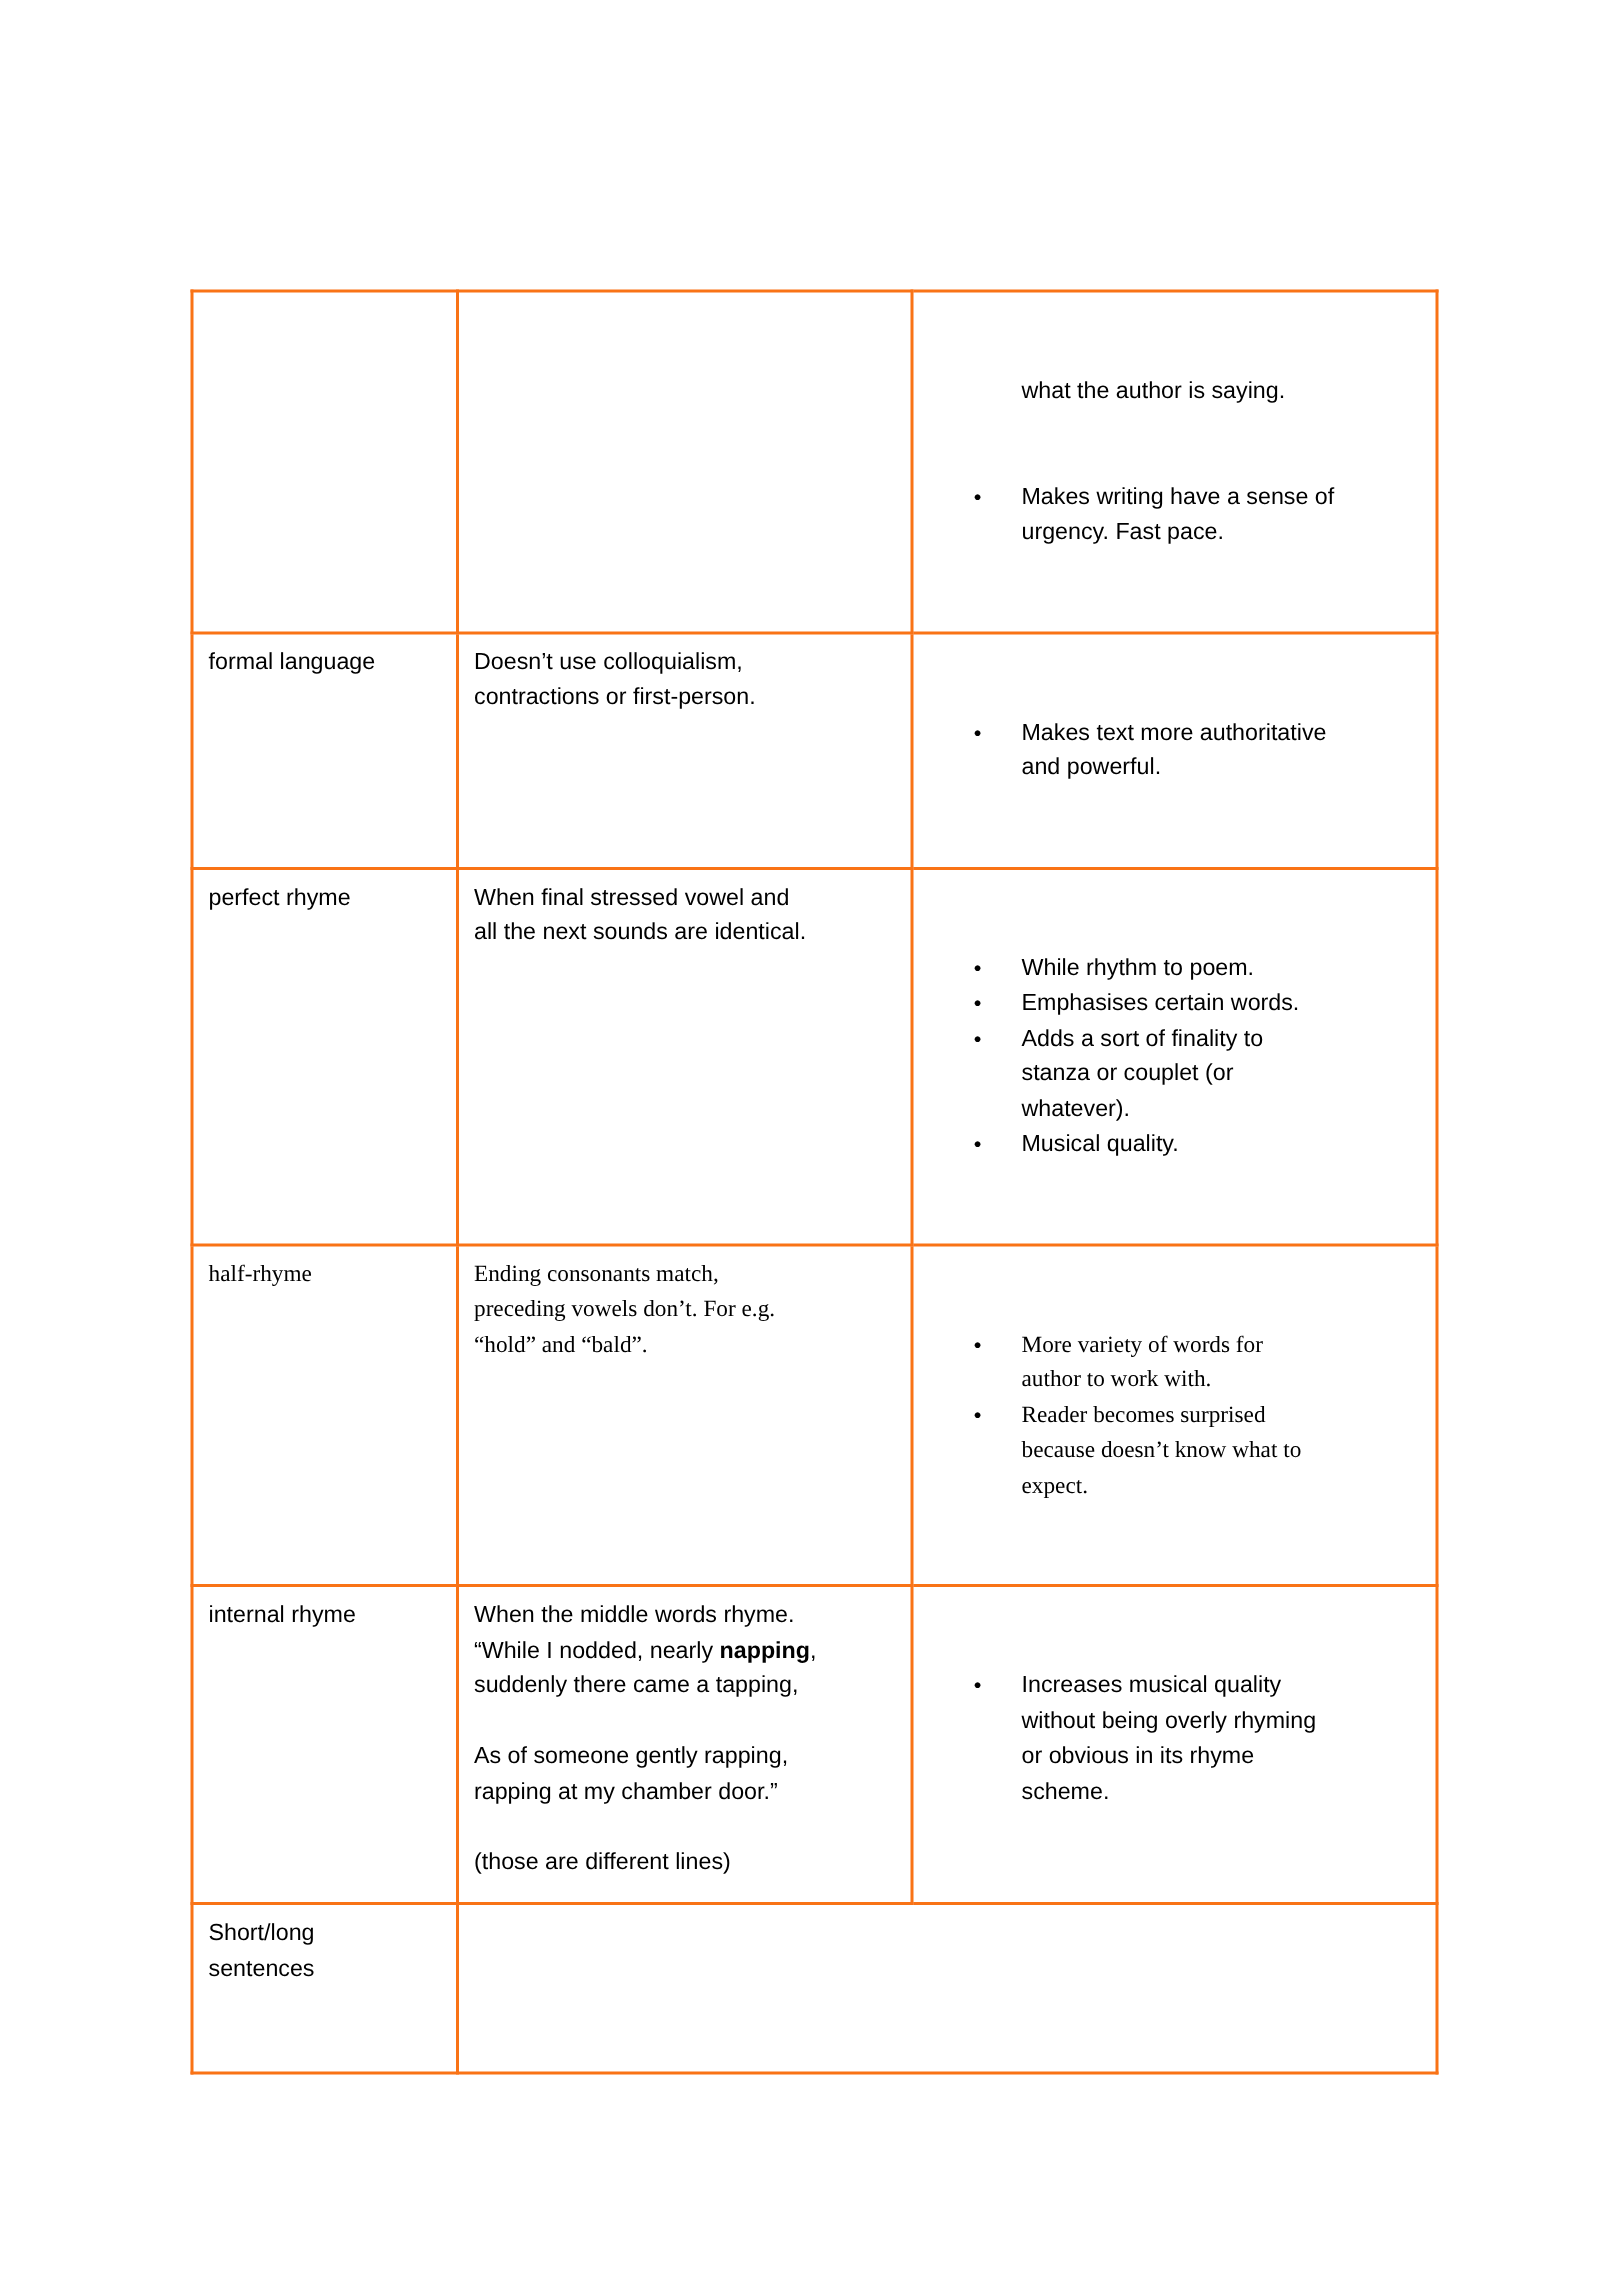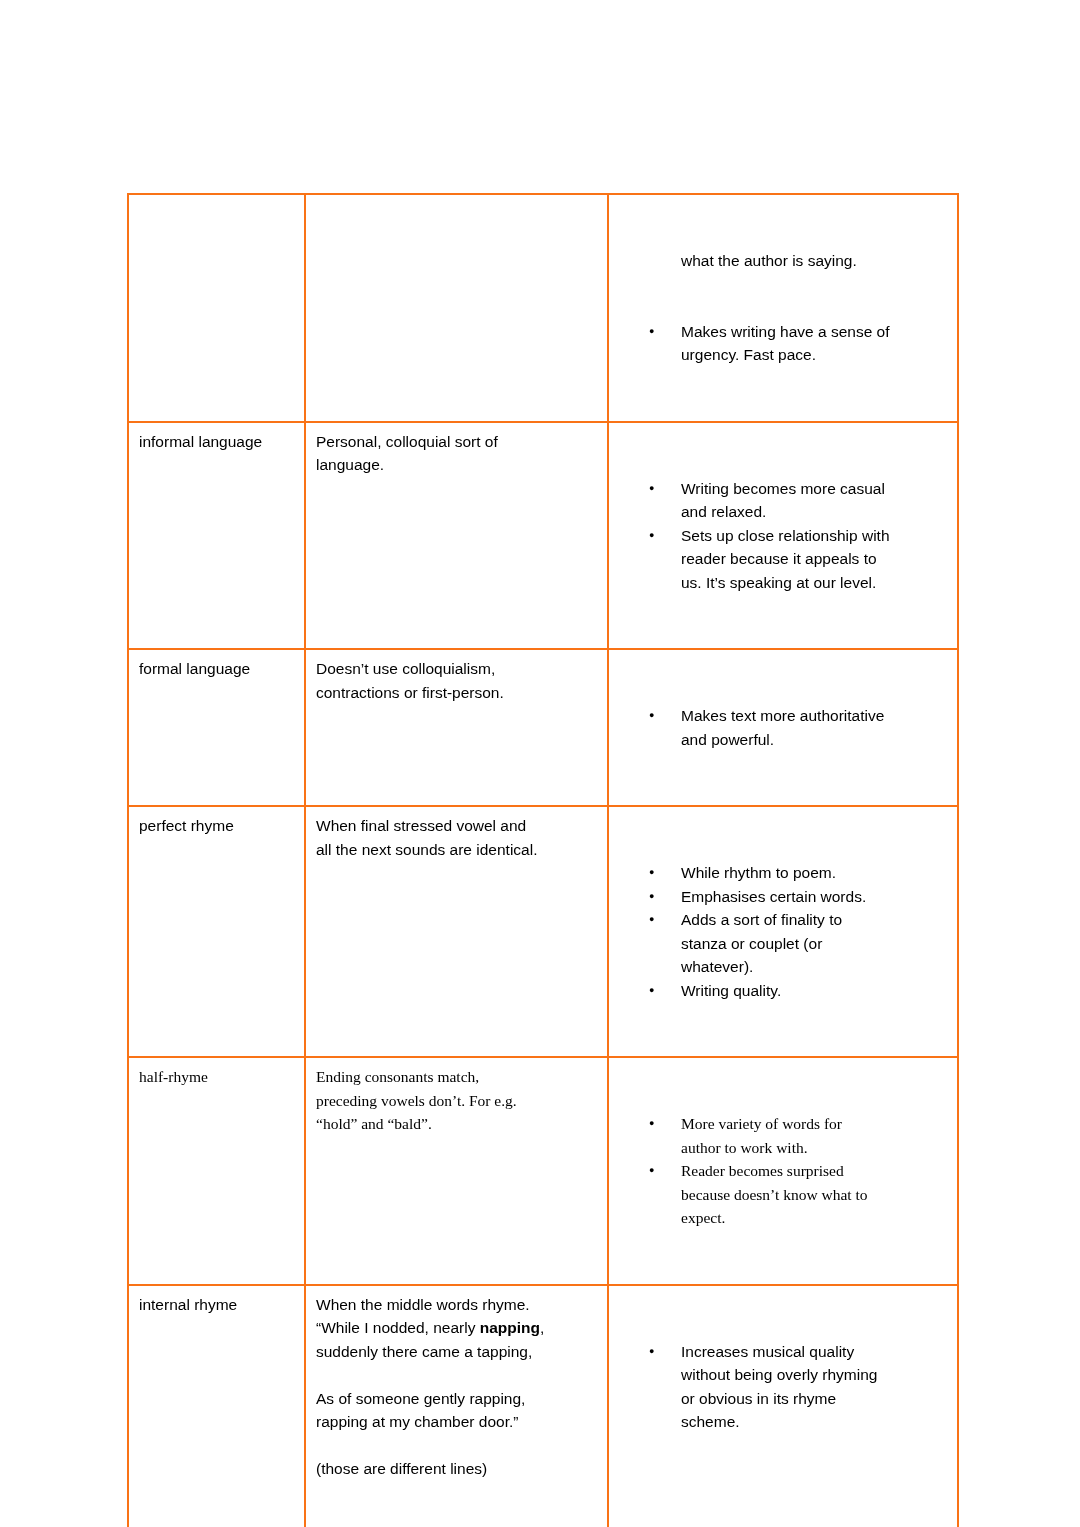--- a/index.html
+++ b/index.html
@@ -34,21 +34,21 @@
     vertical-align: top;
     padding: 7px 10px;
     white-space: pre-wrap;
     overflow: hidden;
   }
   tr.r1 { height: 89px; }
   tr.r2 { height: 141px; }
   tr.r3 { height: 64px; padding-left: 41px; }
   tr.r4 { height: 166px; }
   tr.r5 { height: 142px; font-family: Liberation Serif, serif; }
-  tr.r6 { height: 256px; }
+  tr.r6 { height: 212px; }
   tr.r7 { height: 113px; }
   ul.blist {
     margin: 0;
     padding: 0;
     list-style: none;
   }
   ul.blist li {
     position: relative;
     padding-left: 62px;
   }
@@ -80,50 +80,39 @@
       <tr class="r1">
         <td></td>
         <td></td>
         <td>
           <div class="cont-line">what the author is saying.</div>
           <ul class="blist"><li>Makes writing have a sense of
 urgency. Fast pace.</li></ul>
         </td>
       </tr>
 
-      <tr class="r2">
-        <td>informal language</td>
-        <td>Personal, colloquial sort of
-language.</td>
-        <td>
-          <ul class="blist"><li>Writing becomes more casual
-and relaxed.</li><li>Sets up close relationship with
-reader because it appeals to
-us. It’s speaking at our level.</li></ul>
-        </td>
-      </tr>
 
       <tr class="r3">
         <td>formal language</td>
         <td>Doesn’t use colloquialism,
 contractions or first-person.</td>
         <td>
           <ul class="blist"><li>Makes text more authoritative
 and powerful.</li></ul>
         </td>
       </tr>
 
       <tr class="r4">
         <td>perfect rhyme</td>
         <td>When final stressed vowel and
 all the next sounds are identical.</td>
         <td>
           <ul class="blist"><li>While rhythm to poem.</li><li>Emphasises certain words.</li><li>Adds a sort of finality to
 stanza or couplet (or
-whatever).</li><li>Writing quality.</li></ul>
+whatever).</li><li>Musical quality.</li></ul>
         </td>
       </tr>
 
       <tr class="r5">
         <td>half-rhyme</td>
         <td>Ending consonants match,
 preceding vowels don’t. For e.g.
 “hold” and “bald”.</td>
         <td>
           <ul class="blist"><li>More variety of words for

